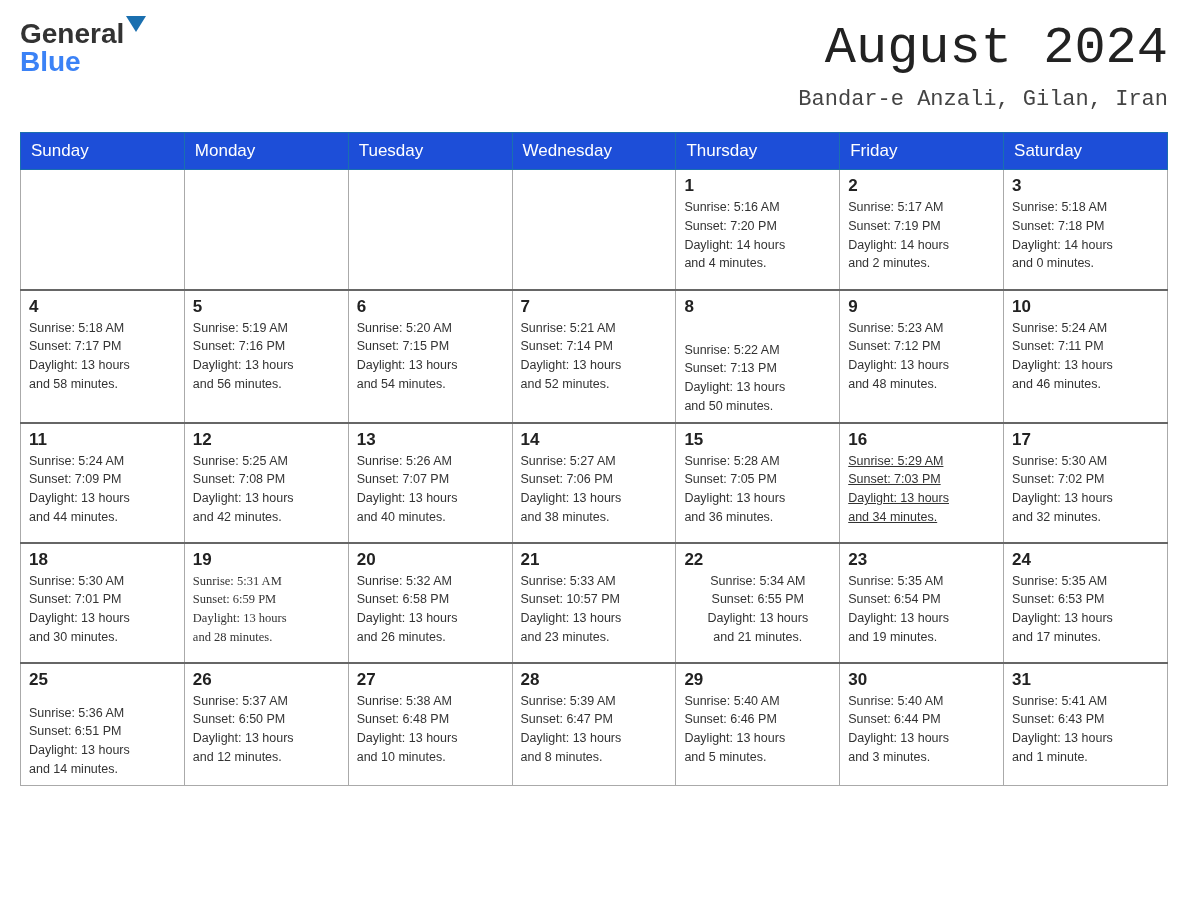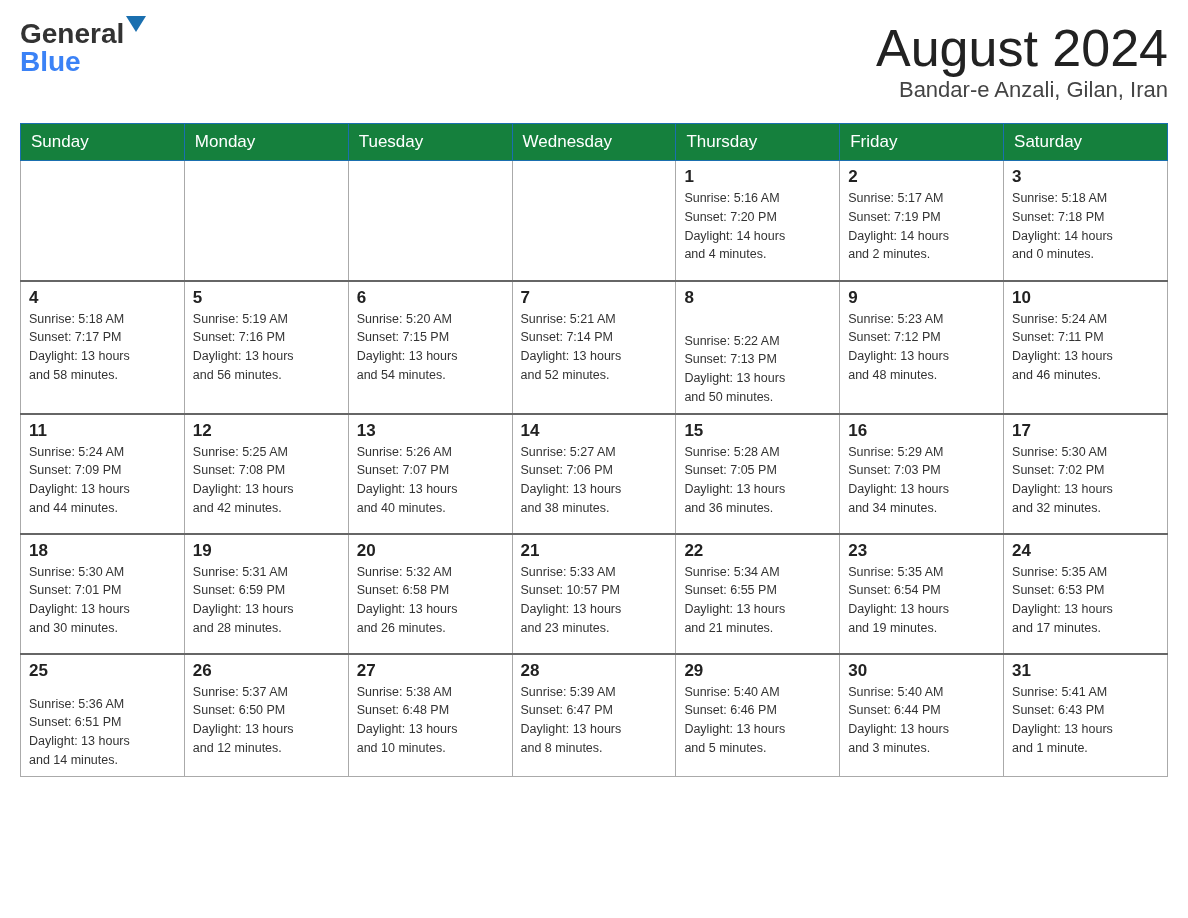--- a/index.html
+++ b/index.html
@@ -43,39 +43,40 @@
       margin-left: 2px;
       vertical-align: middle;
       position: relative;
       top: -4px;
     }
     .logo-line {
       display: flex;
     }
     .title-block {
       text-align: right;
+      font-family: Liberation Mono, monospace;
     }
     .month-title {
       font-size: 52px;
       font-weight: normal;
       color: #222;
       line-height: 1.1;
     }
     .location-title {
       font-size: 22px;
       color: #444;
-      margin-top: 0;
+      margin-top: 10px;
     }
     .calendar {
       width: 100%;
       border-collapse: collapse;
       border: 1px solid #999;
     }
     .calendar th {
-      background-color: #15803d;
+      background-color: #1d4ed8;
       color: #fff;
       padding: 8px 10px;
       font-size: 17px;
       font-weight: normal;
       text-align: left;
       border: 1px solid #1a6faf;
     }
     .calendar td {
       vertical-align: top;
       padding: 6px 8px;
@@ -248,21 +249,21 @@
         </td>
         <td>
           <span class="day-number">15</span>
           <div class="day-info" style="white-space: pre-line;">Sunrise: 5:28 AM
 Sunset: 7:05 PM
 Daylight: 13 hours
 and 36 minutes.</div>
         </td>
         <td>
           <span class="day-number">16</span>
-          <div class="day-info" style="white-space: pre-line;">Sunrise: 5:29 AM
+          <div class="day-info" style="white-space: pre-line; text-decoration: underline;">Sunrise: 5:29 AM
 Sunset: 7:03 PM
 Daylight: 13 hours
 and 34 minutes.</div>
         </td>
         <td>
           <span class="day-number">17</span>
           <div class="day-info" style="white-space: pre-line;">Sunrise: 5:30 AM
 Sunset: 7:02 PM
 Daylight: 13 hours
 and 32 minutes.</div>
@@ -271,42 +272,42 @@
       <tr>
         <td>
           <span class="day-number">18</span>
           <div class="day-info" style="white-space: pre-line;">Sunrise: 5:30 AM
 Sunset: 7:01 PM
 Daylight: 13 hours
 and 30 minutes.</div>
         </td>
         <td>
           <span class="day-number">19</span>
-          <div class="day-info" style="white-space: pre-line;">Sunrise: 5:31 AM
+          <div class="day-info" style="white-space: pre-line; font-family: Liberation Serif, serif;">Sunrise: 5:31 AM
 Sunset: 6:59 PM
 Daylight: 13 hours
 and 28 minutes.</div>
         </td>
         <td>
           <span class="day-number">20</span>
           <div class="day-info" style="white-space: pre-line;">Sunrise: 5:32 AM
 Sunset: 6:58 PM
 Daylight: 13 hours
 and 26 minutes.</div>
         </td>
         <td>
           <span class="day-number">21</span>
           <div class="day-info" style="white-space: pre-line;">Sunrise: 5:33 AM
 Sunset: 10:57 PM
 Daylight: 13 hours
 and 23 minutes.</div>
         </td>
         <td>
           <span class="day-number">22</span>
-          <div class="day-info" style="white-space: pre-line;">Sunrise: 5:34 AM
+          <div class="day-info" style="white-space: pre-line; text-align: center;">Sunrise: 5:34 AM
 Sunset: 6:55 PM
 Daylight: 13 hours
 and 21 minutes.</div>
         </td>
         <td>
           <span class="day-number">23</span>
           <div class="day-info" style="white-space: pre-line;">Sunrise: 5:35 AM
 Sunset: 6:54 PM
 Daylight: 13 hours
 and 19 minutes.</div>

